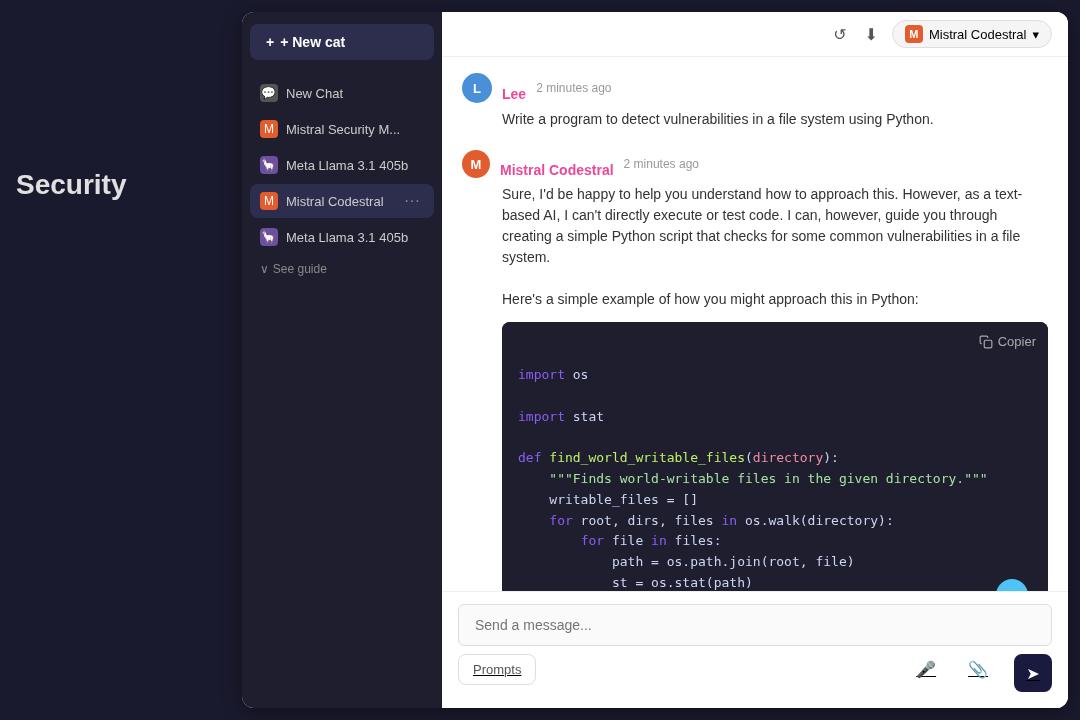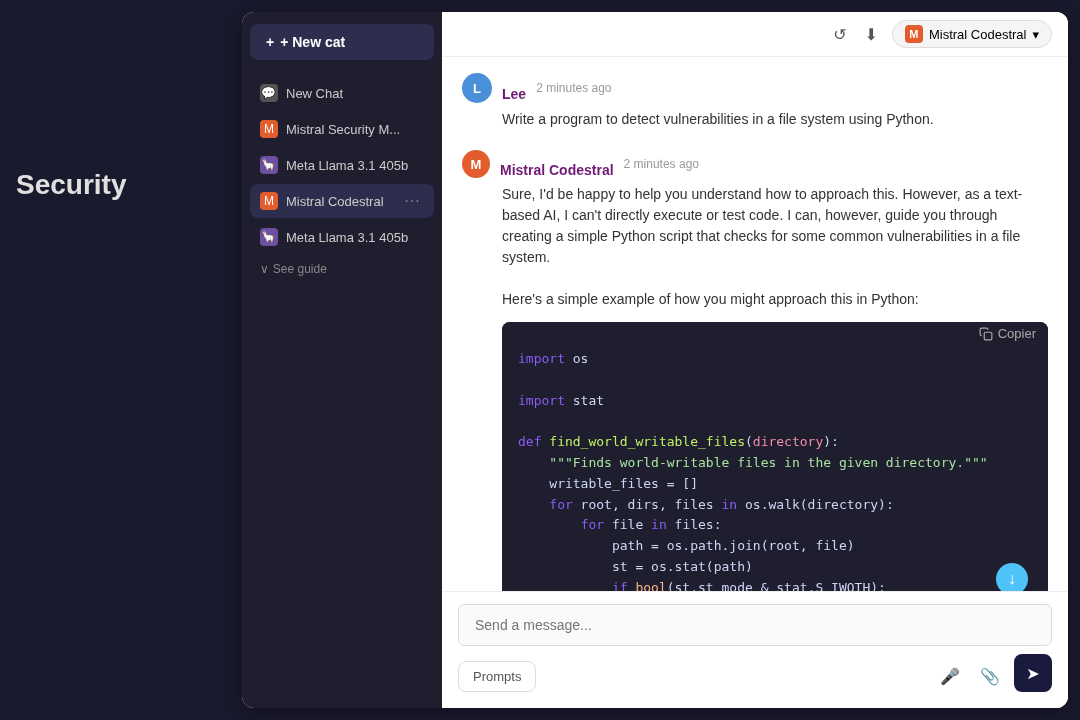--- a/index.html
+++ b/index.html
@@ -233,21 +233,21 @@
     .avatar-ai {
       background: #e25c2e;
       color: white;
       width: 28px;
       height: 28px;
     }
 
     .msg-author {
       font-weight: 600;
       font-size: 14px;
-      color: #701a75;
+      color: #ec4899;
       margin-top: 12px;
     }
 
     .msg-time {
       font-size: 12px;
       color: #999;
     }
 
     .msg-content {
       font-size: 14px;
@@ -261,21 +261,21 @@
       background: #1e1e2e;
       border-radius: 8px;
       margin: 12px 0 0 40px;
       overflow: hidden;
       position: relative;
     }
 
     .code-header {
       display: flex;
       justify-content: flex-end;
-      padding: 4px 12px;
+      padding: 12px 12px;
       background: #1e1e2e;
     }
 
     .copy-btn {
       display: flex;
       align-items: center;
       gap: 5px;
       background: none;
       border: none;
       color: #aaa;
@@ -331,22 +331,23 @@
       font-size: 14px;
       color: #333;
       resize: none;
       outline: none;
       background: #fafafa;
       margin-bottom: 8px;
     }
 
     .input-actions {
       display: flex;
-      align-items: flex-end;
-      gap: 8px;
+      align-items: flex-start;
+      gap: 20px;
+      text-decoration: underline;
     }
 
     .prompts-btn {
       background: #fff;
       border: 1px solid #ddd;
       border-radius: 8px;
       padding: 7px 14px;
       font-size: 13px;
       color: #555;
       cursor: pointer;

